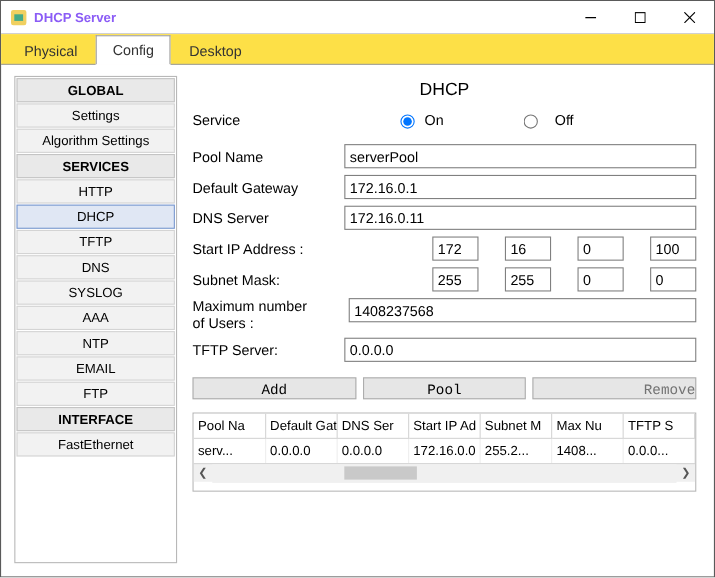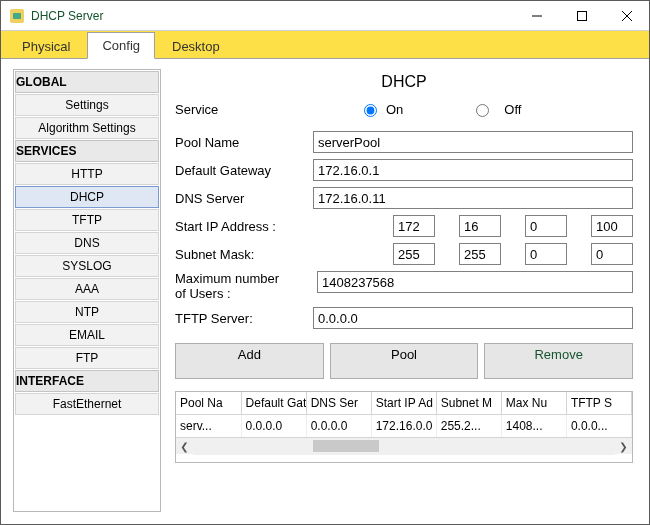--- a/index.html
+++ b/index.html
@@ -8,42 +8,42 @@
     width:650px; height:525px; background:#fff;
     border:1px solid #5a5a5a; display:flex; flex-direction:column;
   }
   
   .titlebar {
     height:30px; display:flex; align-items:center; justify-content:space-between;
     background:#fff; border-bottom:1px solid #d0d0d0; padding-left:8px;
   }
   .titlebar-left { display:flex; align-items:center; gap:6px; }
   .titlebar-icon { width:16px; height:16px; }
-  .titlebar-title { font-size:12px; color:#14532d; }
+  .titlebar-title { font-size:12px; color:#8b5cf6;font-weight:bold; }
   .win-controls { display:flex; height:100%; }
   .win-btn { width:45px; display:flex; align-items:center; justify-content:center; }
   .win-btn svg { width:10px; height:10px; }
 
   
   .tabs { height:28px; display:flex; align-items:flex-end; border-bottom:1px solid #a0a0a0; padding-left:6px; background:#fde047; }
   .tab {
     padding:5px 14px; font-size:13px; color:#333; border:1px solid transparent;
     border-bottom:none; margin-right:2px; position:relative; top:1px;
   }
   .tab.active { background:#fff; border:1px solid #a0a0a0; border-bottom:1px solid #fff; }
 
   
   .body { flex:1; display:flex; padding:10px 12px 12px 12px; gap:10px; overflow:hidden; }
 
   
   .sidebar {
     width:148px; border:1px solid #b8b8b8; background:#fff; overflow-y:auto;
   }
   .side-header {
-    text-align:left; font-weight:bold; font-size:12px;
+    text-align:center; font-weight:bold; font-size:12px;
     background:#e9e9e9; border:1px solid #c4c4c4; margin:1px; padding:3px 0;
   }
   .side-item {
     text-align:center; font-size:12px; background:#f2f2f2;
     border:1px solid #d4d4d4; margin:1px; padding:3px 0;
   }
   .side-item.selected { background:#e0e7f4; border-color:#7a9ad0; }
 
   
   .main { flex:1; display:flex; flex-direction:column; gap:6px; padding:4px 4px 0 4px; overflow:hidden; }
@@ -59,24 +59,24 @@
   input[type=text].txt {
     border:1px solid #808080; font-size:13px; padding:2px 4px; height:22px; background:#fff;
   }
   .txt.full { flex:1; }
   .ip-oct { width:42px; text-align:left; }
   .ip-oct-wrap { display:flex; gap:24px; margin-left:auto; }
   .ip-oct.focused { border-color:#1e88e5; }
 
   .btn-row { display:flex; gap:6px; margin-top:8px; }
   .abtn {
-    flex:1; height:36px; font-size:13px; background:#e6e6e6;
-    border:1px solid #adadad; text-align:center; line-height:22px;
-  }
-  .abtn.disabled { color:#14532d; }
+    flex:1; height:20px; font-size:13px; background:#e6e6e6;
+    border:1px solid #adadad; text-align:center; line-height:22px;font-family:Liberation Mono, monospace;
+  }
+  .abtn.disabled { color:#737373;text-align:right; }
 
   
   .table-wrap { margin-top:6px; border:1px solid #b8b8b8; height:72px; display:flex; flex-direction:column; overflow:hidden; }
   table { border-collapse:collapse; width:100%; table-layout:fixed; background:#fff; }
   thead th {
     font-size:12px; font-weight:400; text-align:left; padding:4px 4px;
     border-right:1px solid #d4d4d4; border-bottom:1px solid #d4d4d4;
     white-space:nowrap; overflow:hidden; text-overflow:clip;
     background:#fff;
   }

